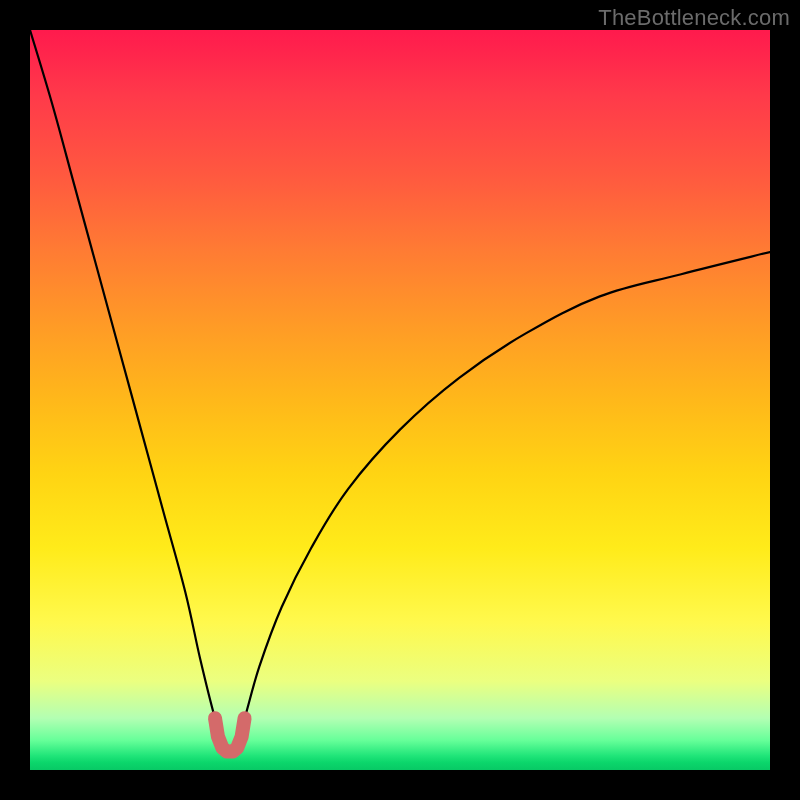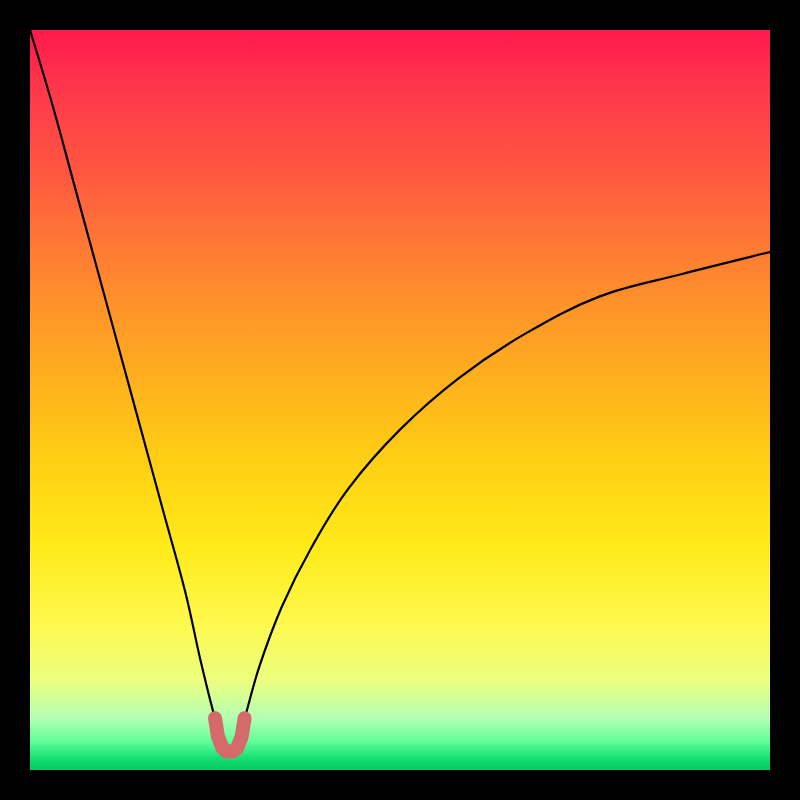--- a/index.html
+++ b/index.html
@@ -73,13 +73,14 @@
 <body>
 
 <div class="frame">
   <div class="plot">
     <div class="gradient"></div>
     <svg class="curve" viewBox="0 0 740 740" preserveAspectRatio="none">
       <path id="curve-path" fill="none" stroke="#000000" stroke-width="2.2" stroke-linejoin="round" stroke-linecap="round" d="M 0.00 0.00 C 4.00 13.32, 14.21 46.03, 22.20 74.00 C 30.19 101.97, 36.41 126.10, 44.40 155.40 C 52.39 184.70, 58.61 207.50, 66.60 236.80 C 74.59 266.10, 80.81 288.90, 88.80 318.20 C 96.79 347.50, 103.01 370.30, 111.00 399.60 C 118.99 428.90, 125.21 451.70, 133.20 481.00 C 141.19 510.30, 148.74 535.76, 155.40 562.40 C 162.06 589.04, 164.87 606.36, 170.20 629.00 C 175.53 651.64, 180.34 671.55, 185.00 688.20 C 189.66 704.85, 192.77 715.51, 196.10 721.50 C 199.43 727.49, 200.17 727.49, 203.50 721.50 C 206.83 715.51, 209.94 703.52, 214.60 688.20 C 219.26 672.88, 222.74 656.38, 229.40 636.40 C 236.06 616.42, 242.28 598.51, 251.60 577.20 C 260.92 555.89, 269.21 539.31, 281.20 518.00 C 293.19 496.69, 302.22 480.11, 318.20 458.80 C 334.18 437.49, 350.02 419.58, 370.00 399.60 C 389.98 379.62, 406.56 365.12, 429.20 347.80 C 451.84 330.48, 470.49 318.05, 495.80 303.40 C 521.11 288.75, 541.83 277.06, 569.80 266.40 C 597.77 255.74, 620.56 252.19, 651.20 244.20 C 681.84 236.21, 724.02 226.00, 740.00 222.00"></path>
       <path id="marker-path" fill="none" stroke="#d46a6a" stroke-width="14" stroke-linejoin="round" stroke-linecap="round" d="M 185.00 688.20 L 187.96 706.70 L 192.40 717.80 L 196.84 721.50 L 199.80 721.50 L 202.76 721.50 L 207.20 717.80 L 211.64 706.70 L 214.60 688.20"></path>
     </svg>
   </div>
+  <div class="watermark">TheBottleneck.com</div>
 </div>
 
 </body></html>

